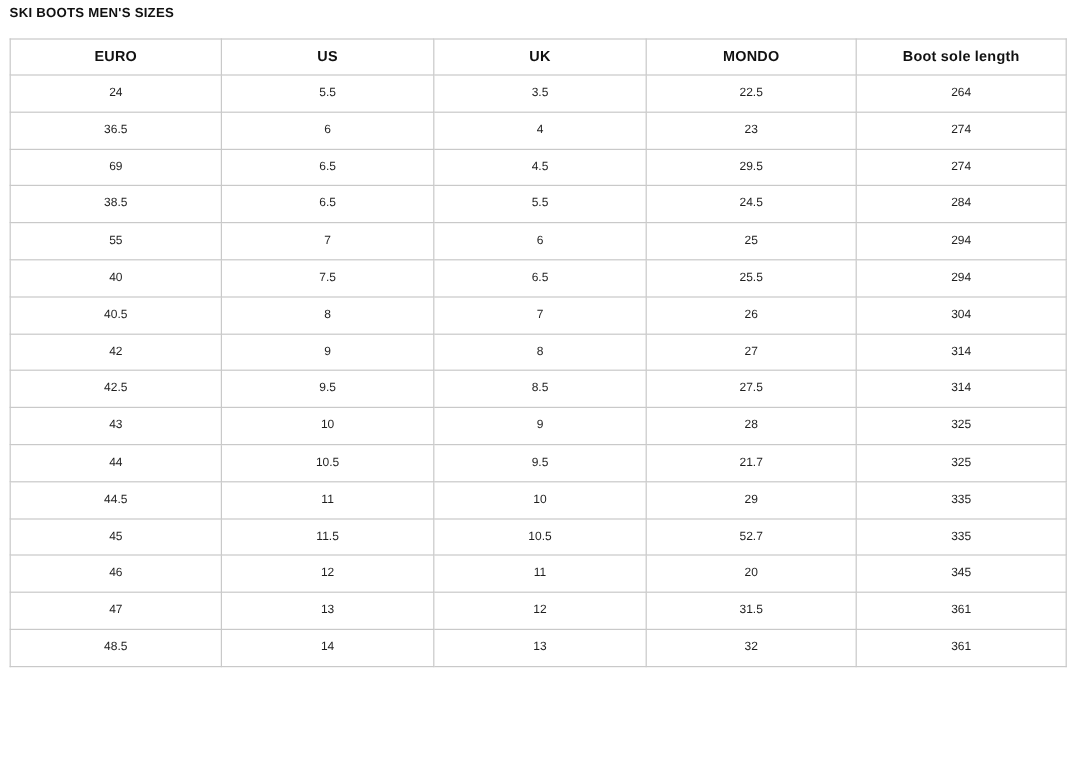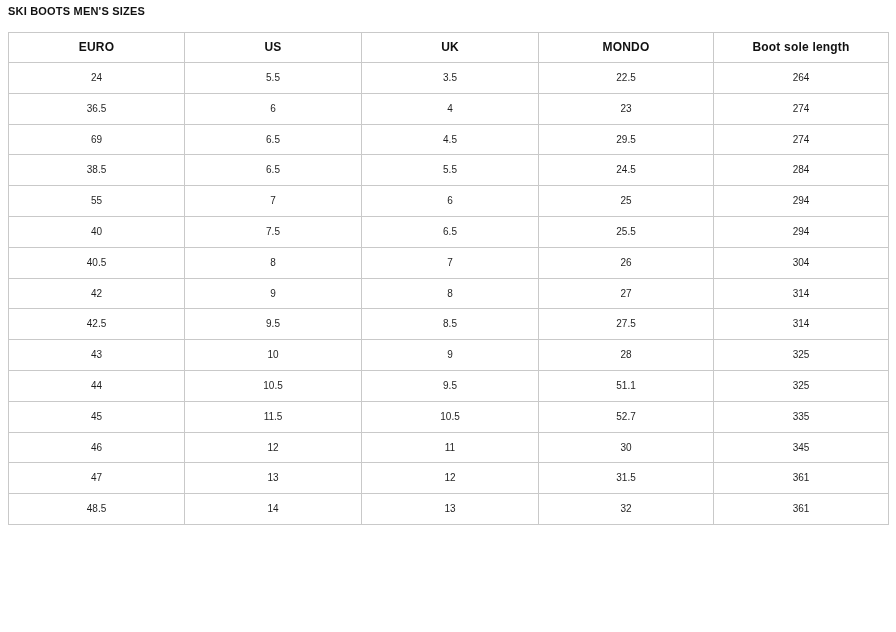--- a/index.html
+++ b/index.html
@@ -161,35 +161,42 @@
           <td>43</td>
           <td>10</td>
           <td>9</td>
           <td>28</td>
           <td>325</td>
         </tr>
         <tr>
           <td>44</td>
           <td>10.5</td>
           <td>9.5</td>
-          <td>51.1</td>
+          <td>21.7</td>
           <td>325</td>
+        </tr>
+        <tr>
+          <td>44.5</td>
+          <td>11</td>
+          <td>10</td>
+          <td>29</td>
+          <td>335</td>
         </tr>
         <tr>
           <td>45</td>
           <td>11.5</td>
           <td>10.5</td>
           <td>52.7</td>
           <td>335</td>
         </tr>
         <tr>
           <td>46</td>
           <td>12</td>
           <td>11</td>
-          <td>30</td>
+          <td>20</td>
           <td>345</td>
         </tr>
         <tr>
           <td>47</td>
           <td>13</td>
           <td>12</td>
           <td>31.5</td>
           <td>361</td>
         </tr>
         <tr>

